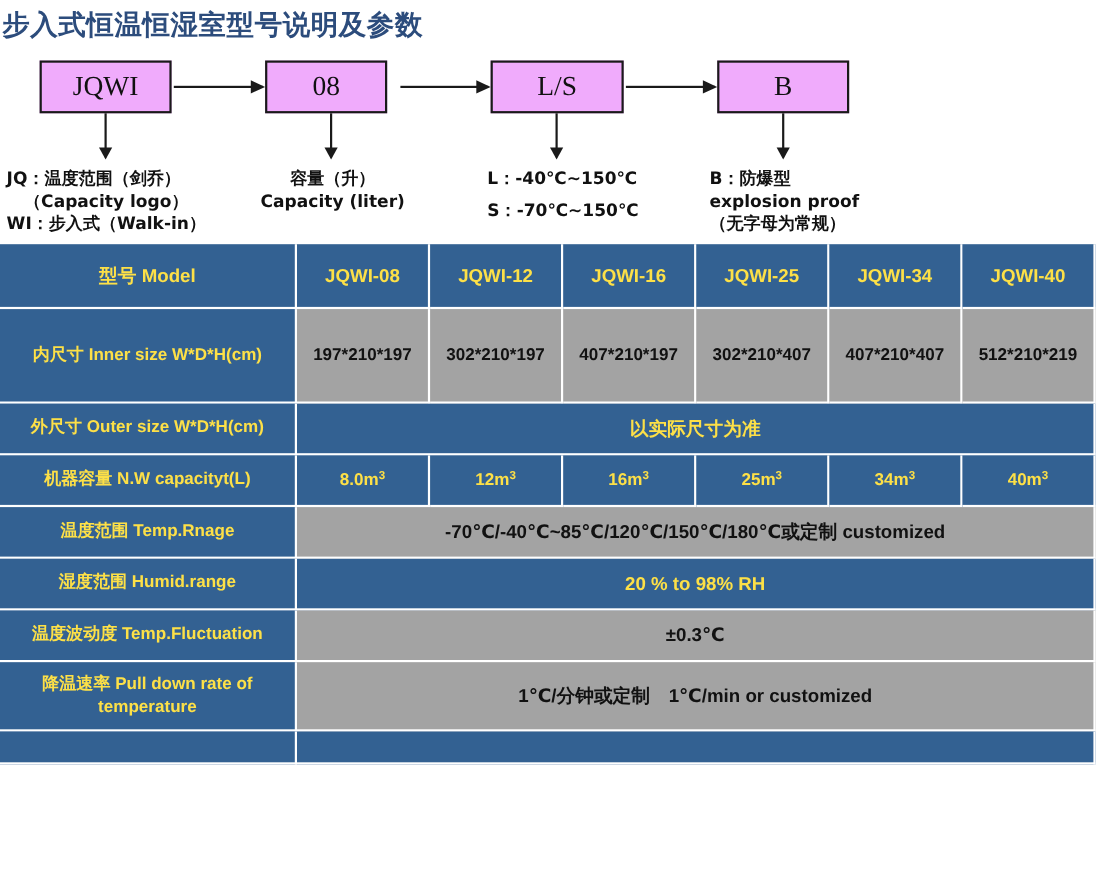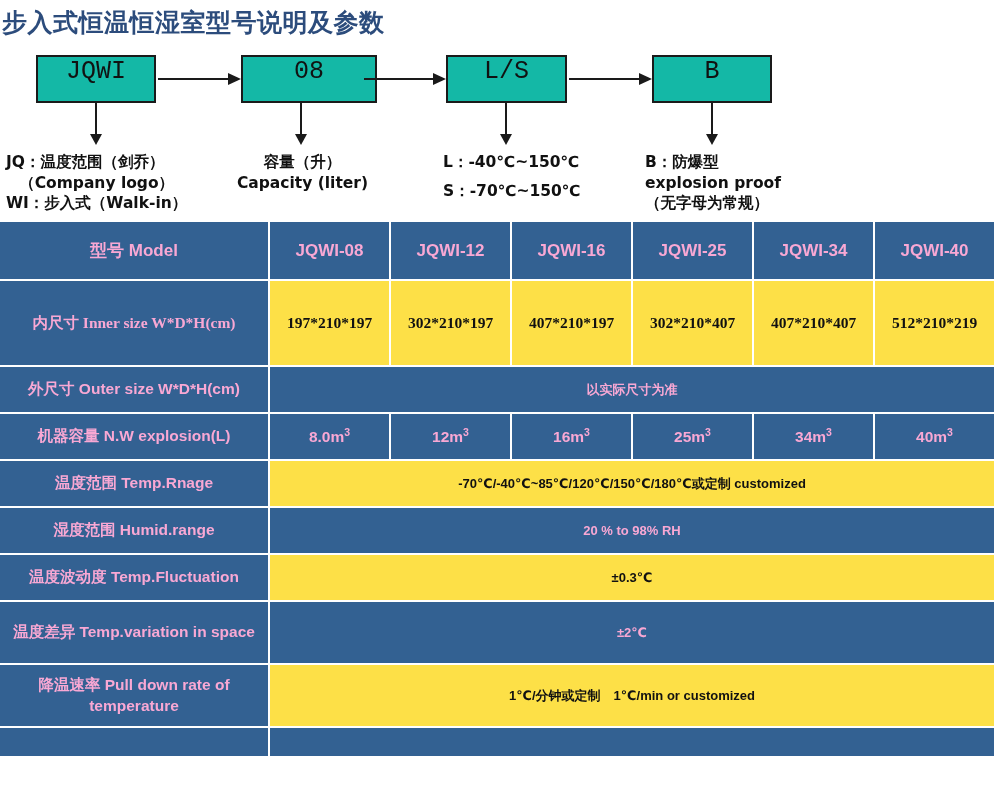--- a/index.html
+++ b/index.html
@@ -22,26 +22,27 @@
     letter-spacing: 0.5px;
     white-space: nowrap;
   }
 
   
   .diagram { position: absolute; left: 0; top: 46px; width: 996px; height: 174px; }
 
   .fbox {
     position: absolute;
     border: 2px solid #1a1a1a;
-    background: #14b8a6;
+    background: #f0abfc;
     display: flex;
+    align-items: center;
     justify-content: center;
     font-size: 25px;
     color: #111111;
-    font-family: Liberation Mono, monospace;
+    font-family: Liberation Serif, serif;
   }
 
   .arrow { position: absolute; height: 2px; background: #1a1a1a; }
   .arrow::after {
     content: "";
     position: absolute;
     right: -2px; top: -5px;
     border-top: 6px solid transparent;
     border-bottom: 6px solid transparent;
     border-left: 13px solid #1a1a1a;
@@ -78,63 +79,63 @@
     table-layout: fixed;
   }
   table.spec td {
     border-right: 2px solid #ffffff;
     border-bottom: 2px solid #ffffff;
     text-align: center;
     vertical-align: middle;
     font-weight: bold;
     padding: 2px 3px;
   }
-  td.blue  { background: #336192; color: #f9a8d4; }
-  td.white { background: #fde047; color: #111111; }
+  td.blue  { background: #336192; color: #fde047; }
+  td.white { background: #a3a3a3; color: #111111; }
 
   td.rowhead { font-size: 15.5px; line-height: 1.3; }
   td.modelhead { font-size: 17px; }
   td.val { font-size: 15.5px; }
-  td.merged { font-size: 13px; }
+  td.merged { font-size: 17px; }
   sup { font-size: 0.68em; vertical-align: super; }
 </style>
 </head>
 <body>
 
 <div id="page">
 
   <div class="title">步入式恒温恒湿室型号说明及参数</div>
 
   <div class="diagram">
 
     <div class="fbox" style="left:36px; top:9px; width:120px; height:48px;">
       <span>JQWI</span>
     </div>
-    <div class="fbox" style="left:241px; top:9px; width:136px; height:48px;">
+    <div class="fbox" style="left:241px; top:9px; width:111px; height:48px;">
       <span>08</span>
     </div>
     <div class="fbox" style="left:446px; top:9px; width:121px; height:48px;">
       <span>L/S</span>
     </div>
     <div class="fbox" style="left:652px; top:9px; width:120px; height:48px;">
       <span>B</span>
     </div>
 
     <div class="arrow" style="left:158px; top:32px; width:81px;"></div>
     <div class="arrow" style="left:364px; top:32px; width:80px;"></div>
     <div class="arrow" style="left:569px; top:32px; width:81px;"></div>
 
     <div class="vline" style="left:95px; top:57px; height:40px;"></div>
     <div class="vline" style="left:300px; top:57px; height:40px;"></div>
     <div class="vline" style="left:505px; top:57px; height:40px;"></div>
     <div class="vline" style="left:711px; top:57px; height:40px;"></div>
 
     <div class="caption" style="left:6px; top:106px;">
       <div>JQ：温度范围（剑乔）</div>
-      <div style="text-align:center;">（Company logo）</div>
+      <div style="text-align:center;">（Capacity logo）</div>
       <div>WI：步入式（Walk-in）</div>
     </div>
 
     <div class="caption center" style="left:225px; top:106px; width:155px;">
       <div>容量（升）</div>
       <div>Capacity (liter)</div>
     </div>
 
     <div class="caption" style="left:443px; top:106px;">
       <div style="margin-bottom:8px;">L：-40℃~150℃</div>
@@ -161,58 +162,54 @@
     <tbody id="spec-body">
         <tr style="height: 59px;">
           <td class="blue modelhead">型号 Model</td>
           <td class="blue modelhead">JQWI-08</td>
           <td class="blue modelhead">JQWI-12</td>
           <td class="blue modelhead">JQWI-16</td>
           <td class="blue modelhead">JQWI-25</td>
           <td class="blue modelhead">JQWI-34</td>
           <td class="blue modelhead">JQWI-40</td>
         </tr>
-        <tr style="height: 86px; font-family: Liberation Serif, serif;">
+        <tr style="height: 86px;">
           <td class="blue rowhead">内尺寸 Inner size W*D*H(cm)</td>
           <td class="white val">197*210*197</td>
           <td class="white val">302*210*197</td>
           <td class="white val">407*210*197</td>
           <td class="white val">302*210*407</td>
           <td class="white val">407*210*407</td>
           <td class="white val">512*210*219</td>
         </tr>
         <tr style="height: 47px;">
           <td class="blue rowhead">外尺寸 Outer size W*D*H(cm)</td>
           <td class="blue merged" colspan="6">以实际尺寸为准</td>
         </tr>
         <tr style="height: 47px;">
-          <td class="blue rowhead">机器容量 N.W explosion(L)</td>
+          <td class="blue rowhead">机器容量 N.W capacityt(L)</td>
           <td class="blue val">8.0m<sup>3</sup></td>
           <td class="blue val">12m<sup>3</sup></td>
           <td class="blue val">16m<sup>3</sup></td>
           <td class="blue val">25m<sup>3</sup></td>
           <td class="blue val">34m<sup>3</sup></td>
           <td class="blue val">40m<sup>3</sup></td>
         </tr>
         <tr style="height: 47px;">
           <td class="blue rowhead">温度范围 Temp.Rnage</td>
           <td class="white merged" colspan="6">-70℃/-40℃~85℃/120℃/150℃/180℃或定制 customized</td>
         </tr>
         <tr style="height: 47px;">
           <td class="blue rowhead">湿度范围 Humid.range</td>
           <td class="blue merged" colspan="6">20 % to 98% RH</td>
         </tr>
         <tr style="height: 47px;">
           <td class="blue rowhead">温度波动度 Temp.Fluctuation</td>
           <td class="white merged" colspan="6">±0.3℃</td>
         </tr>
-        <tr style="height: 63px;">
-          <td class="blue rowhead">温度差异 Temp.variation in space</td>
-          <td class="blue merged" colspan="6">±2℃</td>
-        </tr>
         <tr style="height: 63px; margin-left: 28px;">
           <td class="blue rowhead">降温速率 Pull down rate of temperature</td>
           <td class="white merged" colspan="6">1℃/分钟或定制　1℃/min or customized</td>
         </tr>
         <tr style="height: 30px;">
           <td class="blue rowhead"></td>
           <td class="blue merged" colspan="6"></td>
         </tr>
       </tbody>
   </table>

